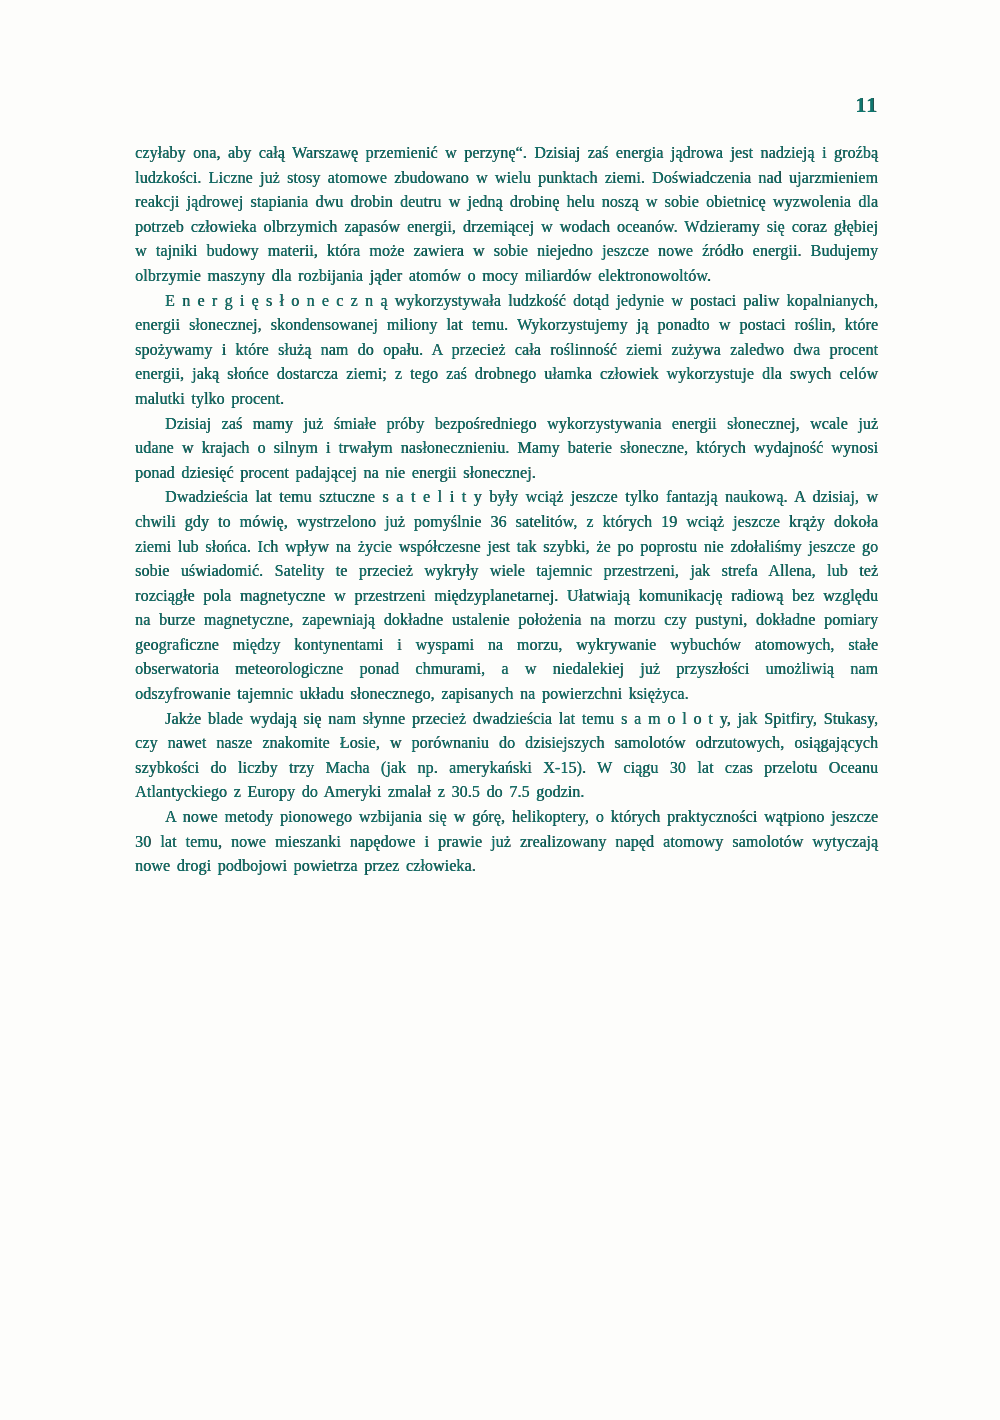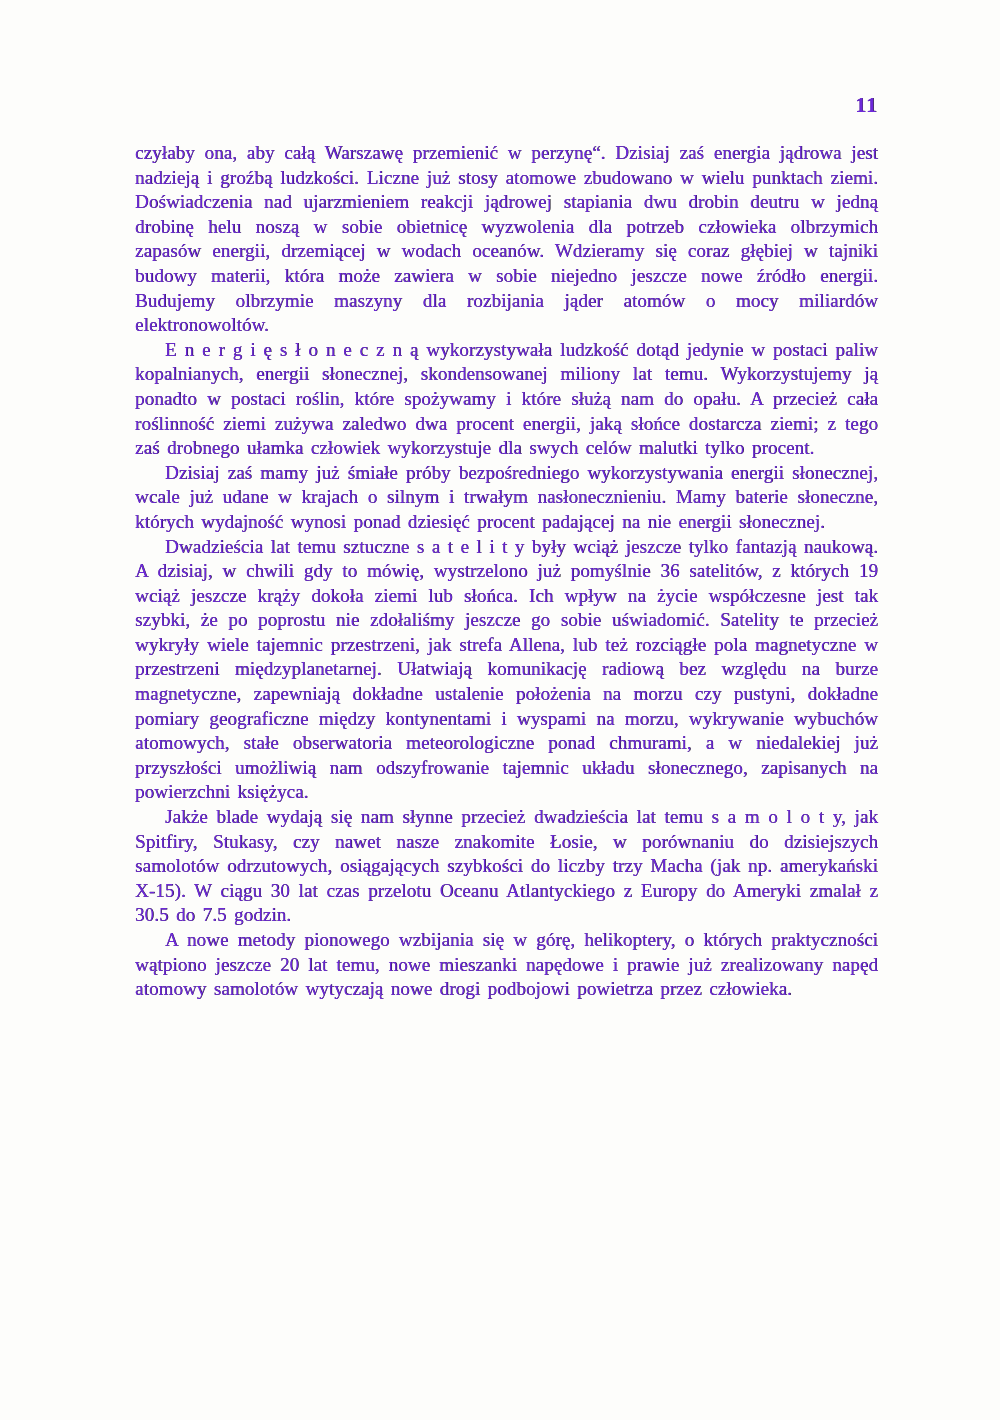--- a/index.html
+++ b/index.html
@@ -6,39 +6,39 @@
     margin: 0;
     padding: 0;
     background: #ffffff;
   }
   .page {
     position: relative;
     width: 1000px;
     height: 1420px;
     background: #fdfdfb;
     font-family: "Liberation Serif", "DejaVu Serif", serif;
-    color: #6d28d9;
+    color: #0f766e;
     overflow: hidden;
   }
   .page-number {
     position: absolute;
     top: 92px;
     right: 122px;
     font-size: 22px;
     font-weight: bold;
     letter-spacing: 1px;
     
     text-shadow: 0.4px 0 0 #151515;
   }
   .text-block {
     position: absolute;
     left: 135px;
     top: 141px;
     width: 743px;
-    font-size: 19px;
+    font-size: 16px;
     line-height: 24.6px;
     text-align: justify;
     word-spacing: 2.5px;
     letter-spacing: 0.1px;
     
     text-shadow: 0.35px 0 0 #1a1a1a;
   }
   .para {
     margin: 0;
     padding: 0;
@@ -52,15 +52,15 @@
 
 <div class="page">
   <div class="page-number">11</div>
 
   <div class="text-block">
     <p class="para">czyłaby ona, aby całą Warszawę przemienić w perzynę“. Dzisiaj zaś energia jądrowa jest nadzieją i groźbą ludzkości. Liczne już stosy atomowe zbudowano w wielu punktach ziemi. Doświadczenia nad ujarzmieniem reakcji jądrowej stapiania dwu drobin deutru w jedną drobinę helu noszą w sobie obietnicę wyzwolenia dla potrzeb człowieka olbrzymich zapasów energii, drzemiącej w wodach oceanów. Wdzieramy się coraz głębiej w tajniki budowy materii, która może zawiera w sobie niejedno jeszcze nowe źródło energii. Budujemy olbrzymie maszyny dla rozbijania jąder atomów o mocy miliardów elektronowoltów.</p>
     <p class="para indent">E&nbsp;n&nbsp;e&nbsp;r&nbsp;g&nbsp;i&nbsp;ę s&nbsp;ł&nbsp;o&nbsp;n&nbsp;e&nbsp;c&nbsp;z&nbsp;n&nbsp;ą wykorzystywała ludzkość dotąd jedynie w postaci paliw kopalnianych, energii słonecznej, skondensowanej miliony lat temu. Wykorzystujemy ją ponadto w postaci roślin, które spożywamy i które służą nam do opału. A przecież cała roślinność ziemi zużywa zaledwo dwa procent energii, jaką słońce dostarcza ziemi; z tego zaś drobnego ułamka człowiek wykorzystuje dla swych celów malutki tylko procent.</p>
     <p class="para indent">Dzisiaj zaś mamy już śmiałe próby bezpośredniego wykorzystywania energii słonecznej, wcale już udane w krajach o silnym i trwałym nasłonecznieniu. Mamy baterie słoneczne, których wydajność wynosi ponad dziesięć procent padającej na nie energii słonecznej.</p>
     <p class="para indent">Dwadzieścia lat temu sztuczne s&nbsp;a&nbsp;t&nbsp;e&nbsp;l&nbsp;i&nbsp;t&nbsp;y były wciąż jeszcze tylko fantazją naukową. A dzisiaj, w chwili gdy to mówię, wystrzelono już pomyślnie 36 satelitów, z których 19 wciąż jeszcze krąży dokoła ziemi lub słońca. Ich wpływ na życie współczesne jest tak szybki, że po poprostu nie zdołaliśmy jeszcze go sobie uświadomić. Satelity te przecież wykryły wiele tajemnic przestrzeni, jak strefa Allena, lub też rozciągłe pola magnetyczne w przestrzeni międzyplanetarnej. Ułatwiają komunikację radiową bez względu na burze magnetyczne, zapewniają dokładne ustalenie położenia na morzu czy pustyni, dokładne pomiary geograficzne między kontynentami i wyspami na morzu, wykrywanie wybuchów atomowych, stałe obserwatoria meteorologiczne ponad chmurami, a w niedalekiej już przyszłości umożliwią nam odszyfrowanie tajemnic układu słonecznego, zapisanych na powierzchni księżyca.</p>
     <p class="para indent">Jakże blade wydają się nam słynne przecież dwadzieścia lat temu s&nbsp;a&nbsp;m&nbsp;o&nbsp;l&nbsp;o&nbsp;t&nbsp;y, jak Spitfiry, Stukasy, czy nawet nasze znakomite Łosie, w porównaniu do dzisiejszych samolotów odrzutowych, osiągających szybkości do liczby trzy Macha (jak np. amerykański X-15). W ciągu 30 lat czas przelotu Oceanu Atlantyckiego z Europy do Ameryki zmalał z 30.5 do 7.5 godzin.</p>
-    <p class="para indent">A nowe metody pionowego wzbijania się w górę, helikoptery, o których praktyczności wątpiono jeszcze 20 lat temu, nowe mieszanki napędowe i prawie już zrealizowany napęd atomowy samolotów wytyczają nowe drogi podbojowi powietrza przez człowieka.</p>
+    <p class="para indent">A nowe metody pionowego wzbijania się w górę, helikoptery, o których praktyczności wątpiono jeszcze 30 lat temu, nowe mieszanki napędowe i prawie już zrealizowany napęd atomowy samolotów wytyczają nowe drogi podbojowi powietrza przez człowieka.</p>
   </div>
 </div>
 
 </body></html>

